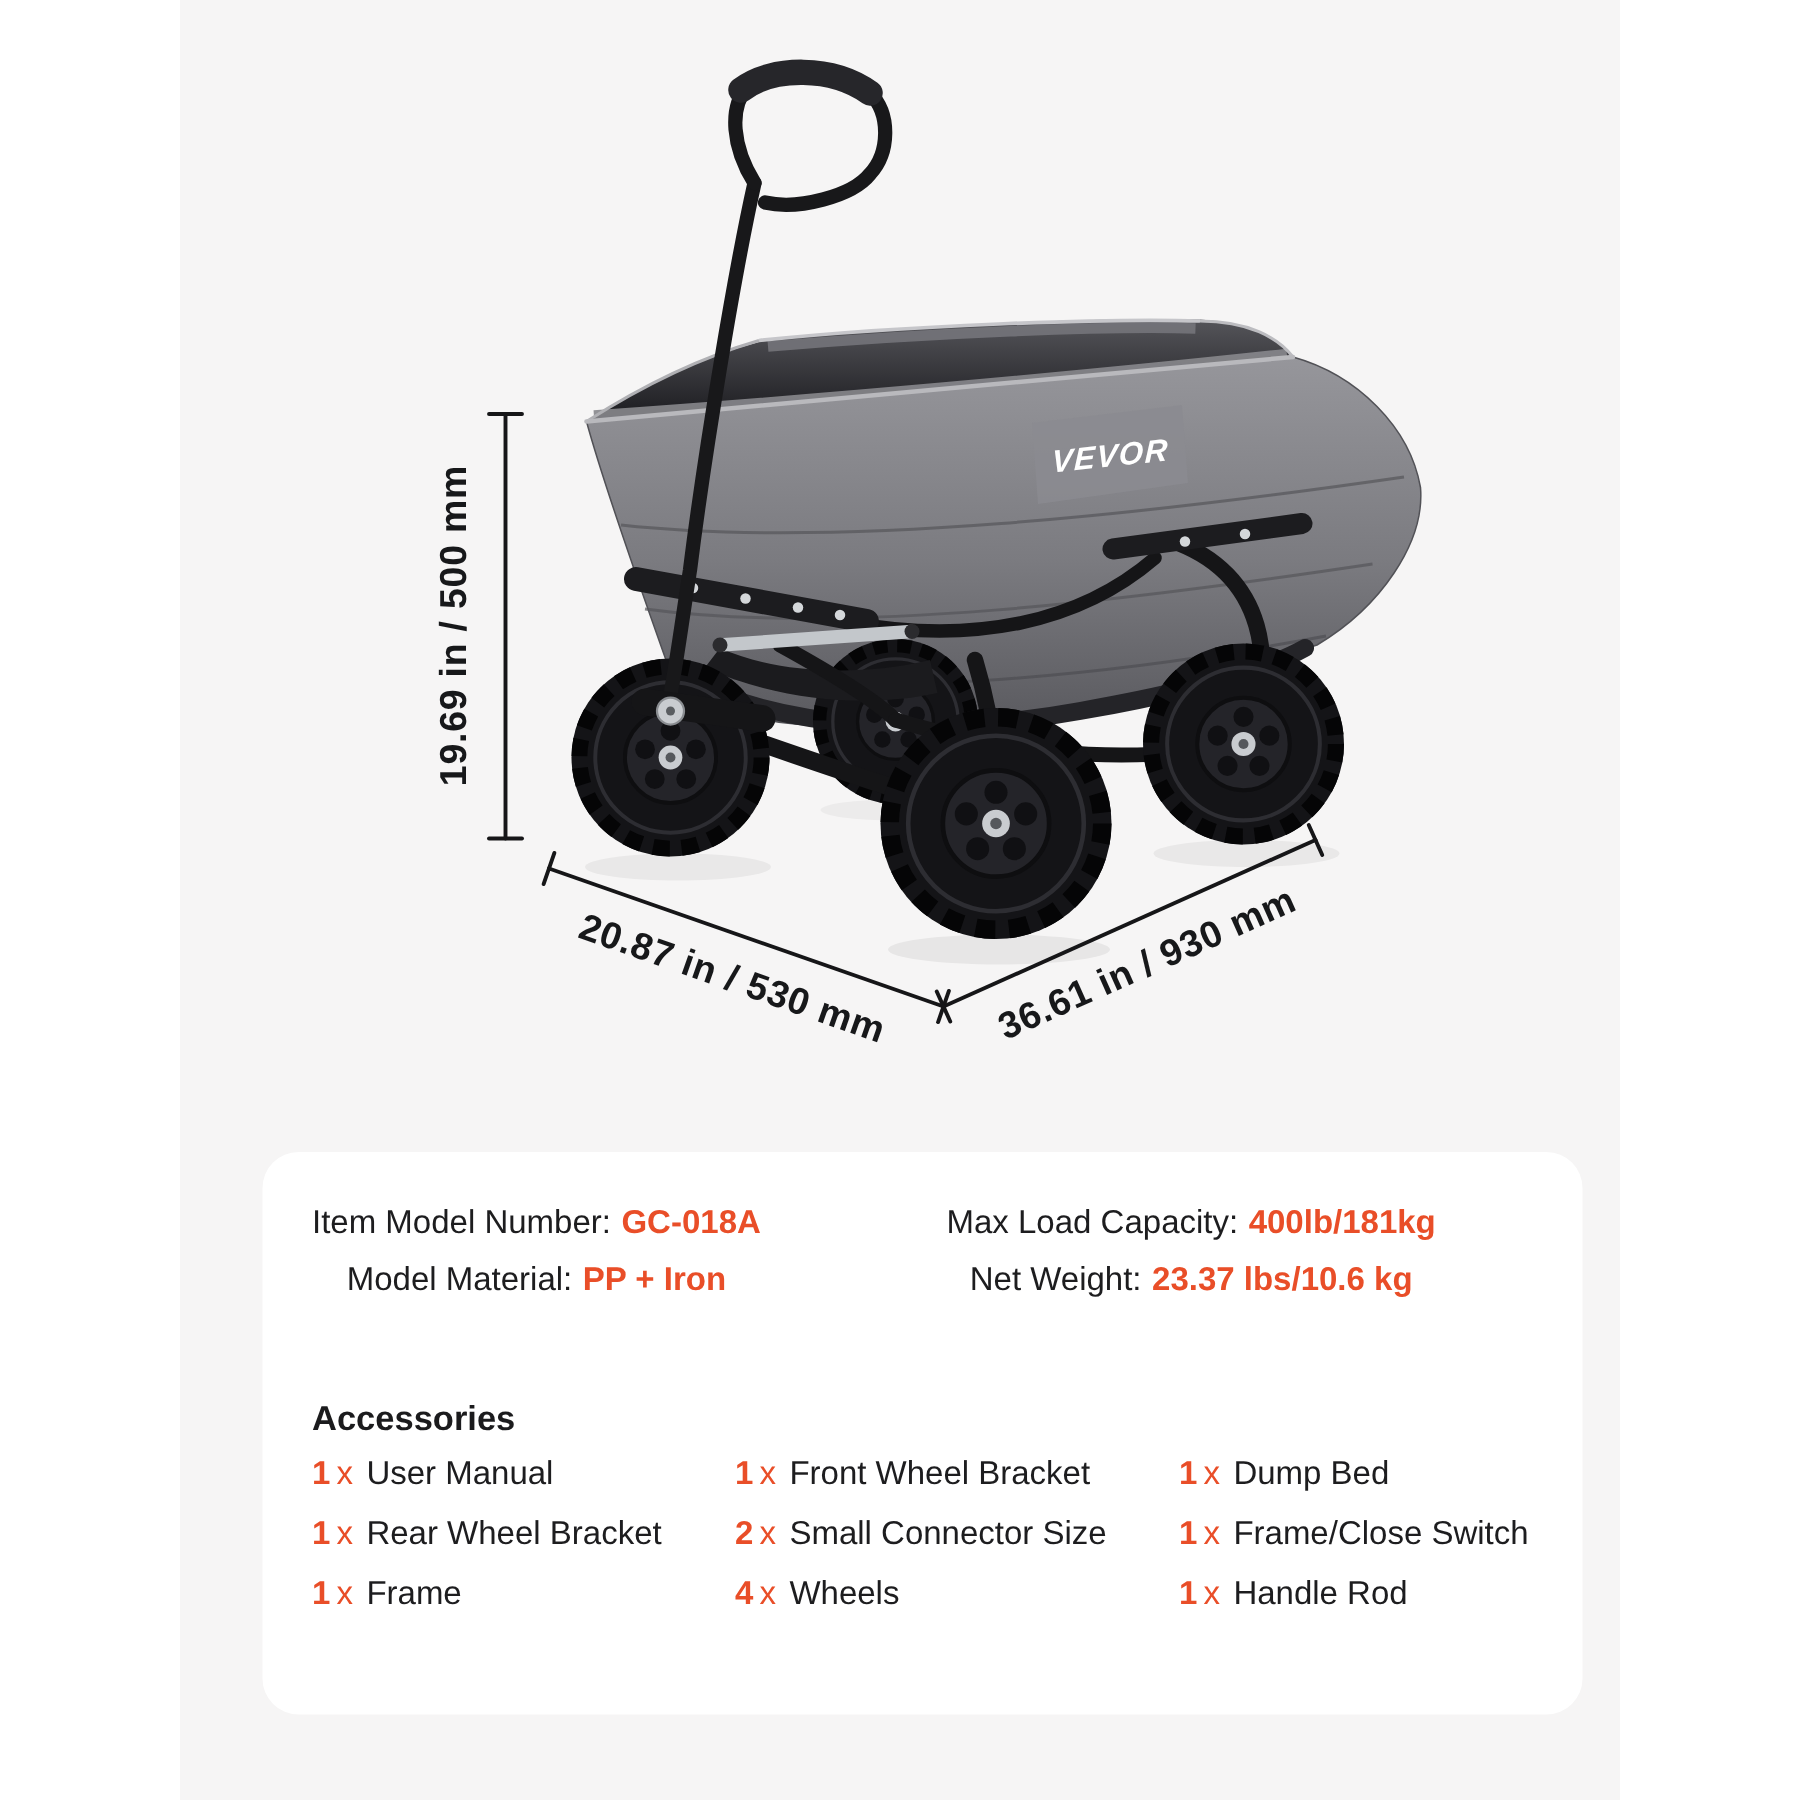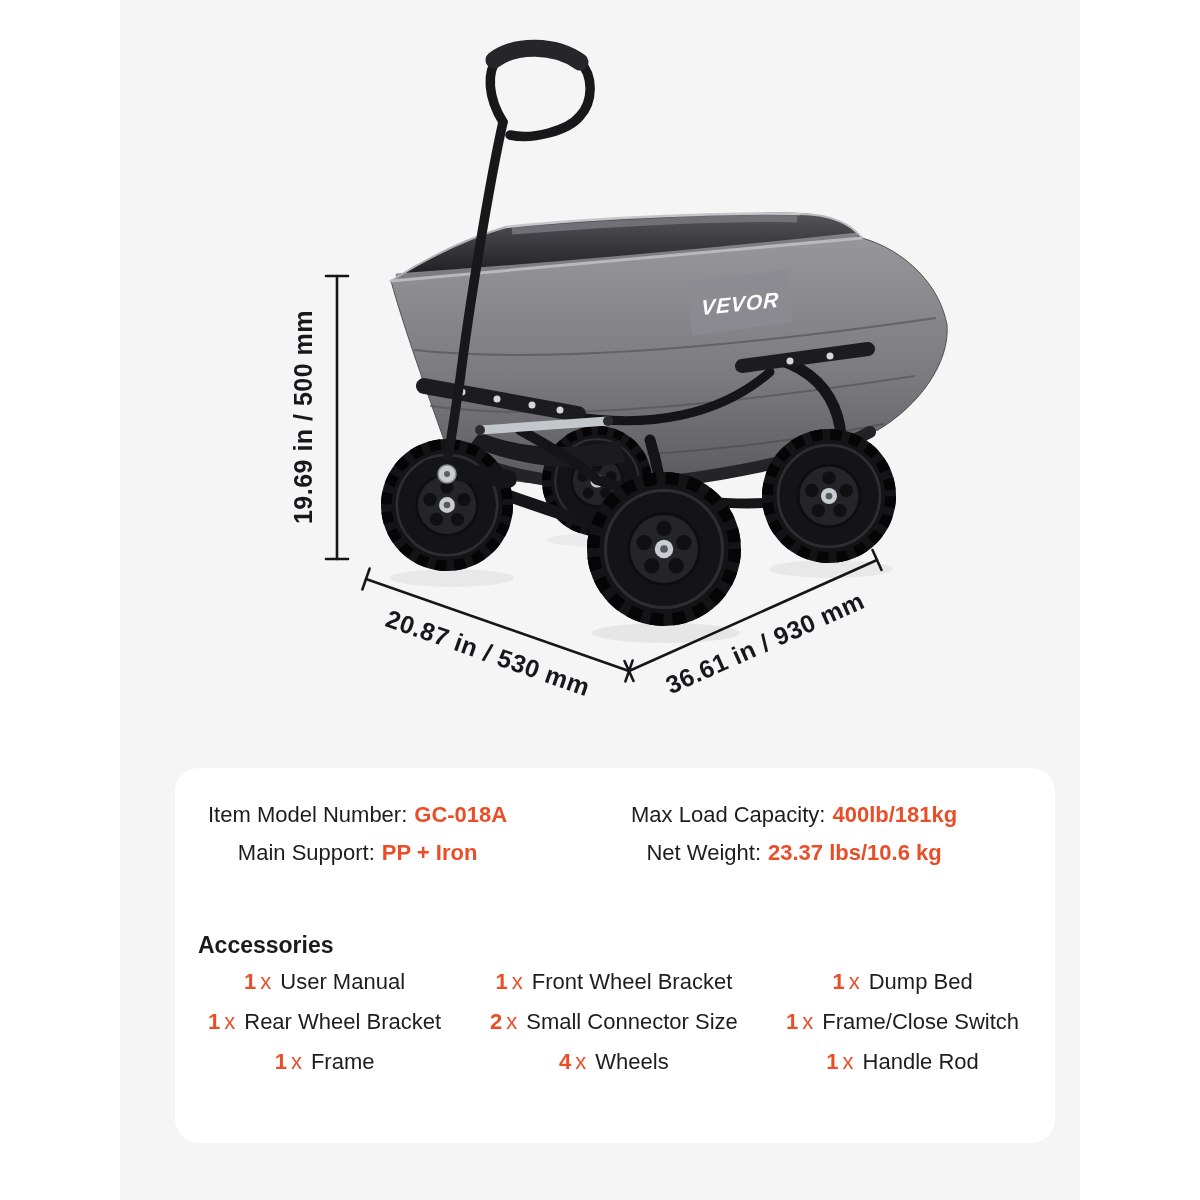--- a/index.html
+++ b/index.html
@@ -31,28 +31,28 @@
     background:#ffffff;border-radius:24px;
   }
   .spec-col{position:absolute;top:28px;line-height:38px;font-size:22px;}
   .spec-col.left{left:33px;}
   .spec-col.right{left:456px;}
   .spec-row{white-space:nowrap;text-align:center;}
   .spec-label{color:#1d1d1f;}
   .spec-value{color:#e94e28;font-weight:700;margin-left:7px;}
 
   .acc-title{
-    position:absolute;left:23px;top:163px;margin:0;
+    position:absolute;left:33px;top:163px;margin:0;
     font-size:23px;font-weight:700;color:#1b1b1d;line-height:28px;
   }
   .acc-col{position:absolute;top:194px;line-height:40px;font-size:22px;}
   .acc-col.c1{left:33px;}
   .acc-col.c2{left:315px;}
   .acc-col.c3{left:611px;}
-  .acc-item{white-space:nowrap;text-align:center;}
+  .acc-item{white-space:nowrap;}
   .qty{color:#e94e28;font-weight:700;}
   .mult{color:#e94e28;font-weight:400;margin:0 9px 0 4px;}
   .acc-name{color:#1d1d1f;}
 </style>
 </head>
 <body>
 
 <div class="canvas">
 
   <div class="photo-bg"></div>
@@ -187,21 +187,21 @@
     <span class="dim-label">36.61 in / 930 mm</span>
   </div>
 
   <div class="card">
 
     <div class="spec-col left">
       <div class="spec-row">
         <span class="spec-label">Item Model Number:</span><span class="spec-value">GC-018A</span>
       </div>
       <div class="spec-row">
-        <span class="spec-label">Main Support:</span><span class="spec-value">PP + Iron</span>
+        <span class="spec-label">Model Material:</span><span class="spec-value">PP + Iron</span>
       </div>
     </div>
 
     <div class="spec-col right">
       <div class="spec-row">
         <span class="spec-label">Max Load Capacity:</span><span class="spec-value">400lb/181kg</span>
       </div>
       <div class="spec-row">
         <span class="spec-label">Net Weight:</span><span class="spec-value">23.37 lbs/10.6 kg</span>
       </div>

